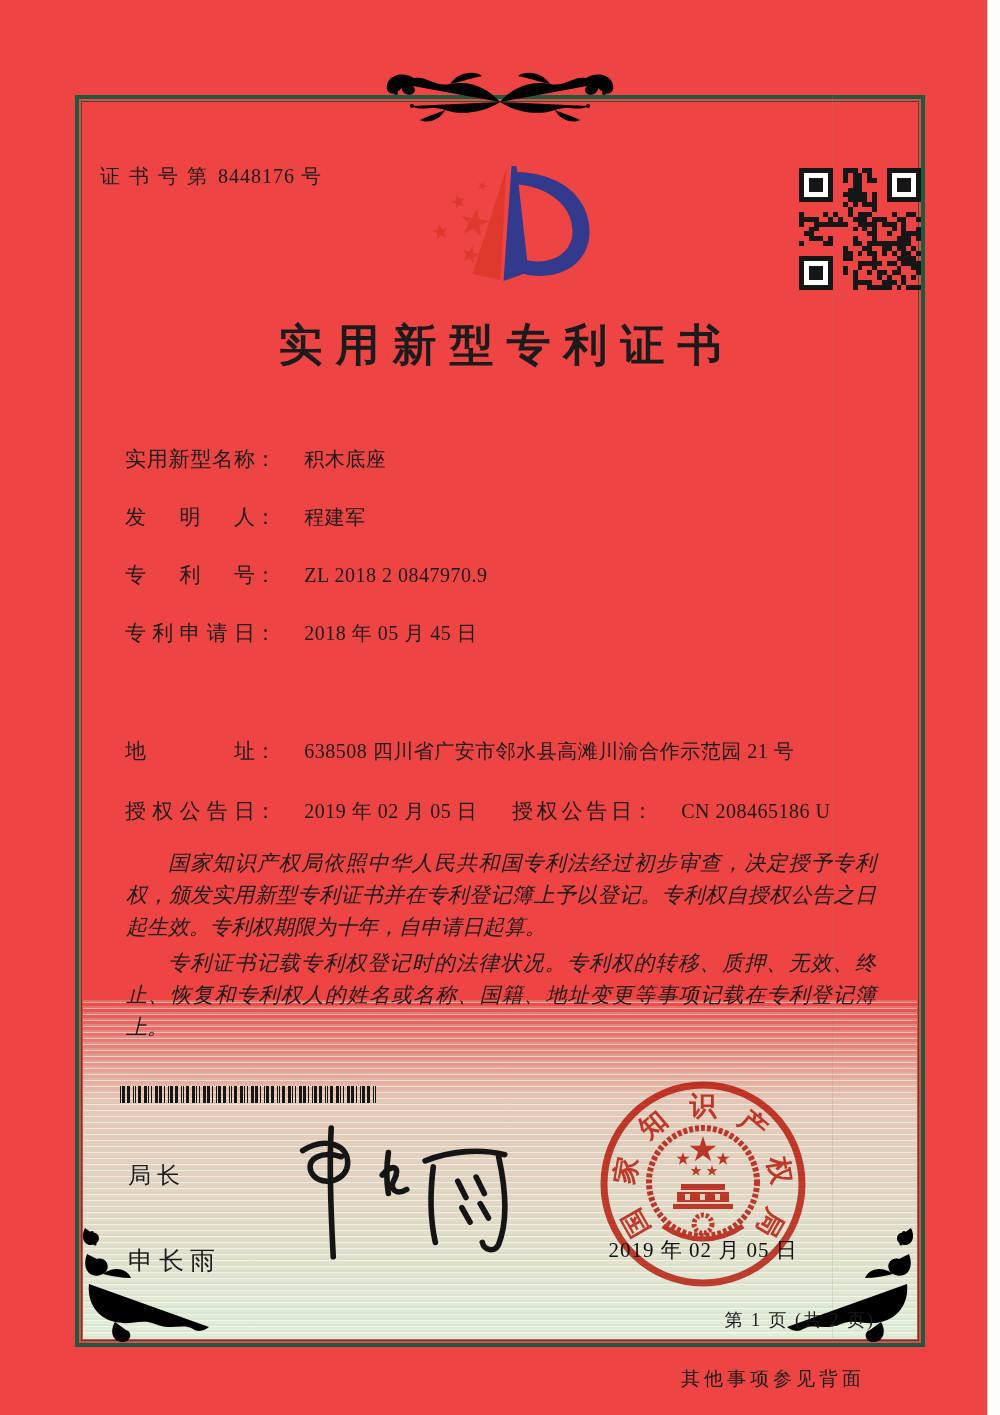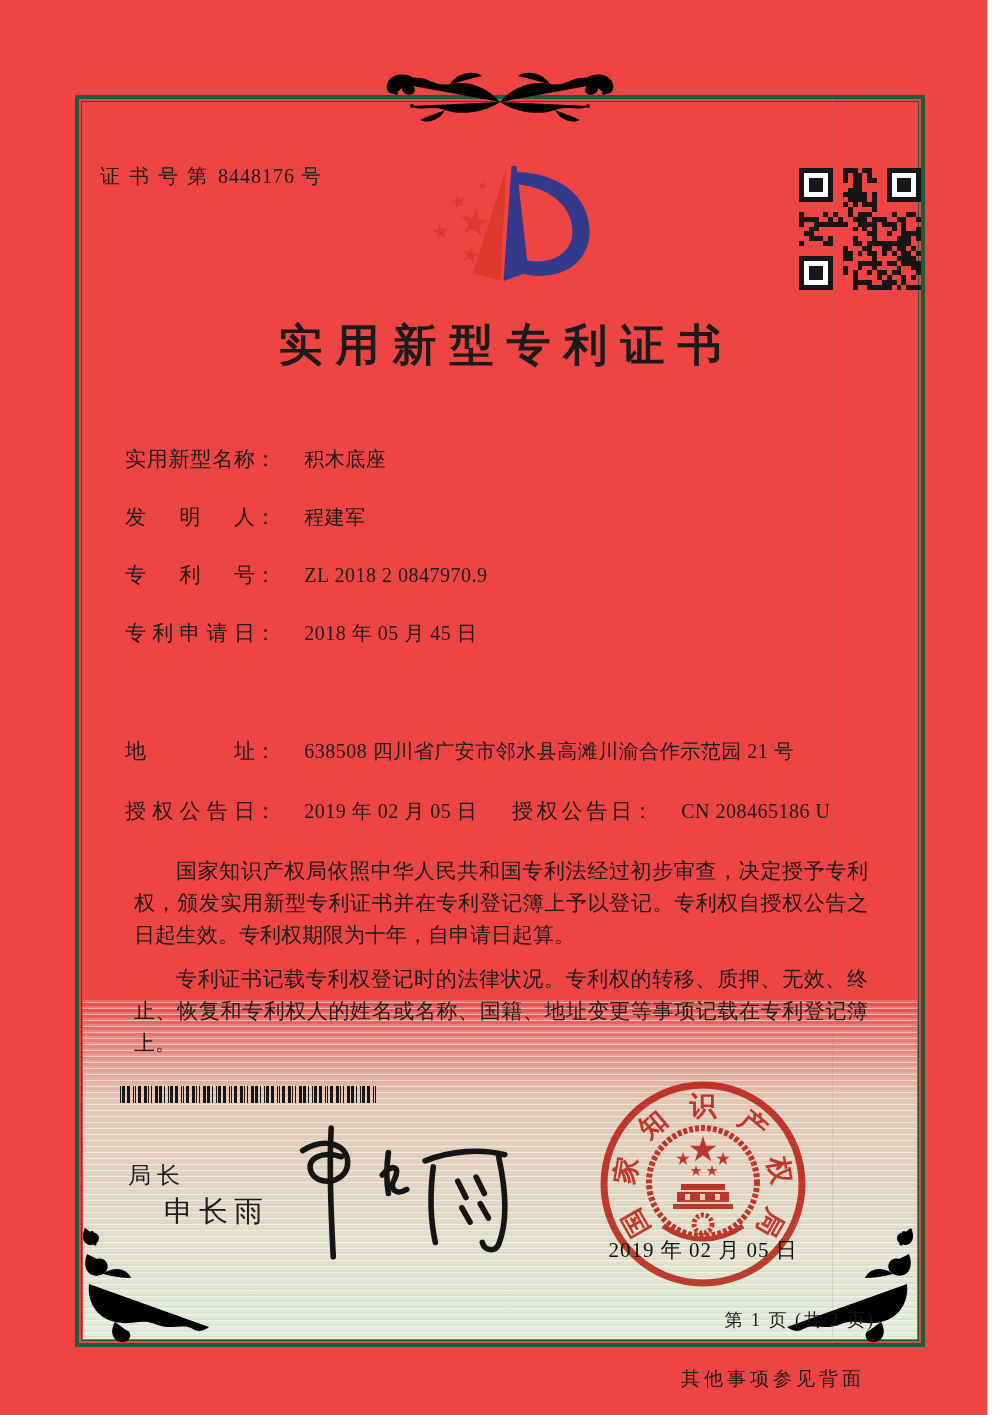--- a/index.html
+++ b/index.html
@@ -29,26 +29,26 @@
   .row{position:absolute;left:125px;width:770px;font-size:21px;white-space:nowrap;}
   .lbl{display:inline-block;width:130px;text-align:justify;text-align-last:justify;vertical-align:baseline;}
   .colon{display:inline-block;}
   .val{margin-left:23px;font-size:20px;letter-spacing:.5px;}
   .r1{top:445px}.r2{top:503px}.r3{top:561px}.r4{top:619px}.r5{top:677px}.r6{top:737px}.r7{top:797px}
   .pair2{position:absolute;left:387px;top:0;}
   .pair2 .lbl{width:120px;}
 
   
   .bodytext{position:absolute;left:122px;top:843px;width:758px;font-size:21px;line-height:32px;text-align:justify;}
-  .bodytext p{margin:12px;text-indent:2em;}
+  .bodytext p{margin:4px;text-indent:2em;font-style:italic;}
 
   
   .barcode{position:absolute;left:120px;top:1086px;width:262px;height:17px;}
   .juzhang{position:absolute;left:128px;top:1160px;font-size:23px;letter-spacing:6px;}
-  .juname{position:absolute;left:128px;top:1192px;font-size:29px;letter-spacing:6px;margin-left:36px;}
+  .juname{position:absolute;left:128px;top:1244px;font-size:25px;letter-spacing:6px;}
   .signature{position:absolute;left:272px;top:1122px;width:245px;height:148px;z-index:4;}
   .seal{position:absolute;left:597px;top:1078px;width:212px;height:212px;z-index:3;mix-blend-mode:multiply;opacity:.95;}
   .seal-ring{fill:none;stroke:#d23a2c;stroke-width:7;}
   .seal-char{fill:#d23a2c;font-size:27px;font-weight:700;text-anchor:middle;font-family:"Liberation Serif",serif;}
   .emb{fill:#d0372b;}
   .embs{fill:none;stroke:#d0372b;}
   .seal-date{position:absolute;left:597px;top:1236px;width:212px;text-align:center;font-size:21px;
              letter-spacing:1px;z-index:5;color:#111;white-space:nowrap;}
   .page-num{position:absolute;left:75px;top:1308px;width:800px;text-align:right;font-size:18px;letter-spacing:2px;z-index:2;}
   .back-note{position:absolute;left:75px;top:1366px;width:790px;text-align:right;font-size:19px;letter-spacing:4px;font-family:Liberation Serif, serif;}

